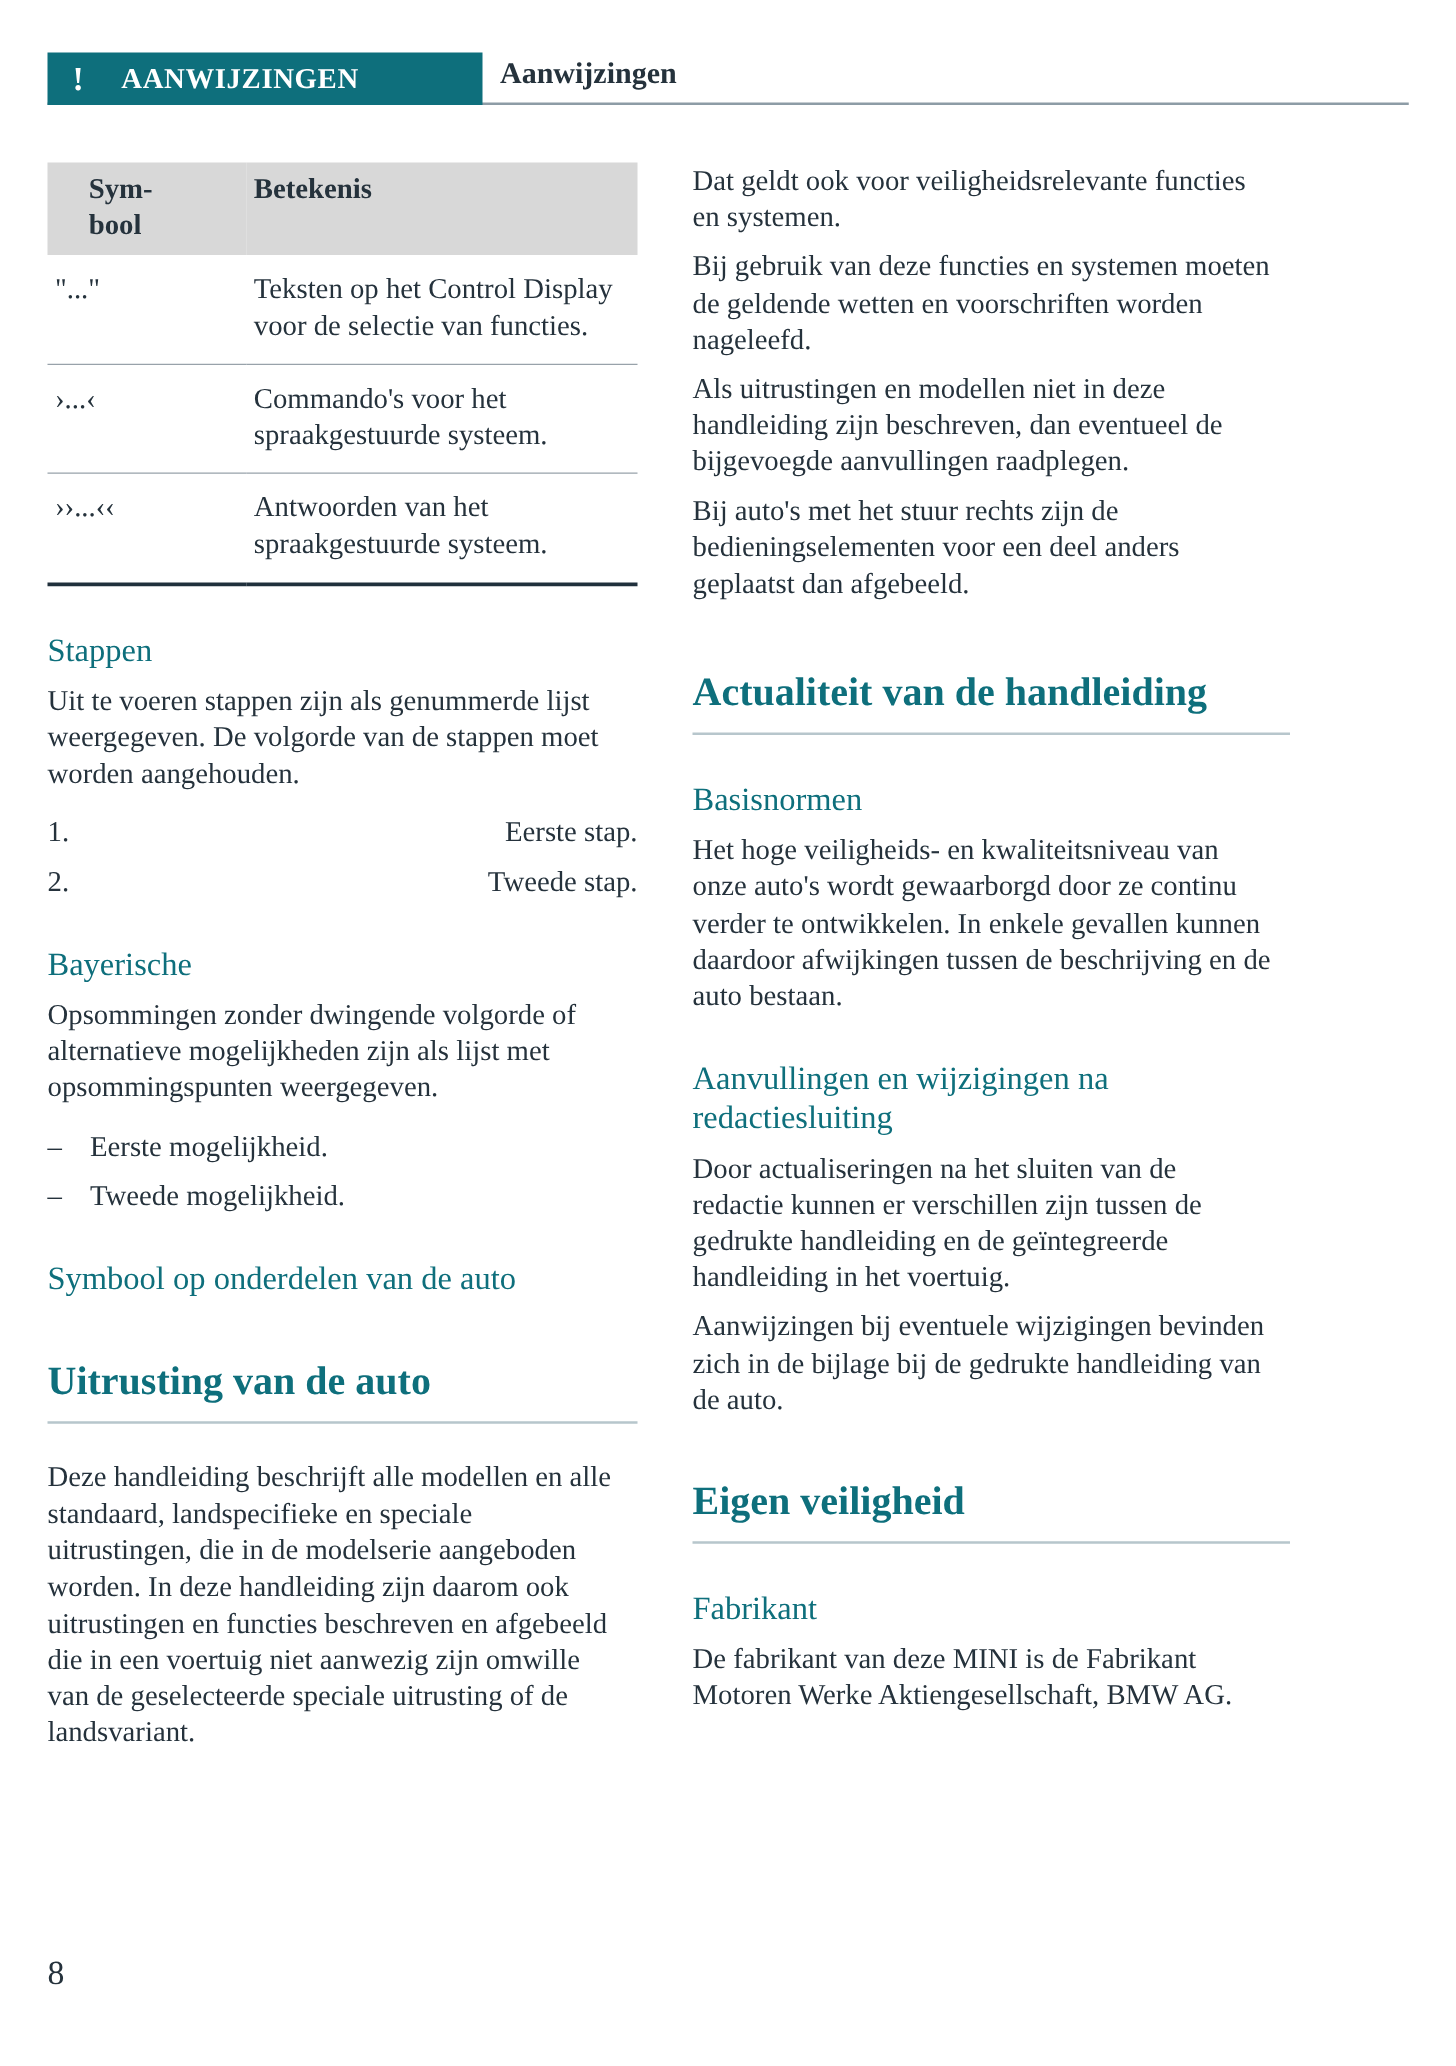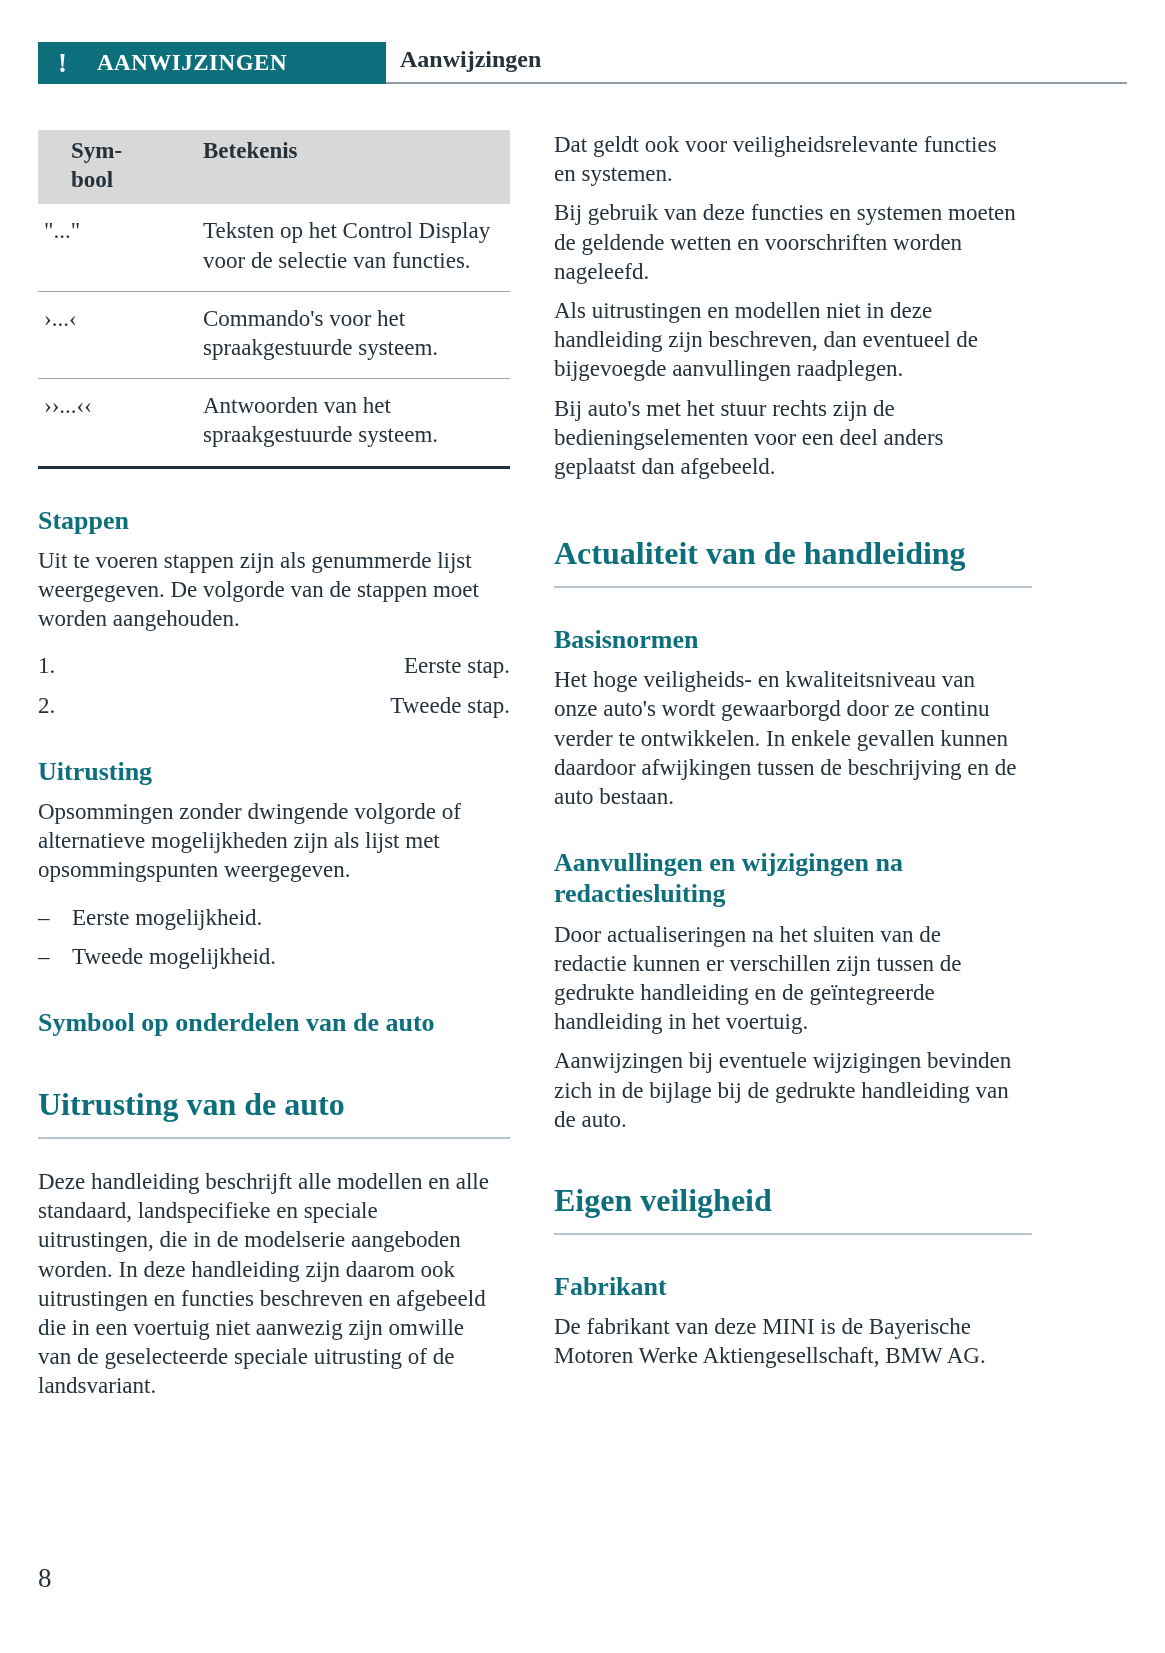--- a/index.html
+++ b/index.html
@@ -84,21 +84,21 @@
     font-size: 32px;
     font-weight: bold;
     margin: 48px 0 28px 0;
     padding-bottom: 14px;
     border-bottom: 2px solid #b7c6cc;
     line-height: 1.15;
   }
   h2 {
     color: #0e6f7c;
     font-size: 26px;
-    font-weight: bold;
+    font-weight: normal;
     margin: 36px 0 10px 0;
     line-height: 1.2;
   }
   .col-right > h1:first-of-type { margin-top: 54px; }
 
   p { margin: 0 15px 10px 0; }
 
   
   ol.steps, ul.dashes { margin: 18px 0 10px 0; padding: 0; list-style: none; }
   ol.steps { counter-reset: step; text-align: right; }
@@ -173,21 +173,21 @@
         </tbody>
       </table>
 
       <h2>Stappen</h2>
       <p>Uit te voeren stappen zijn als genummerde lijst weergegeven. De volgorde van de stappen moet worden aangehouden.</p>
       <ol class="steps">
         <li>Eerste stap.</li>
         <li>Tweede stap.</li>
       </ol>
 
-      <h2>Uitrusting</h2>
+      <h2>Bayerische</h2>
       <p>Opsommingen zonder dwingende volgorde of alternatieve mogelijkheden zijn als lijst met opsommingspunten weergegeven.</p>
       <ul class="dashes">
         <li>Eerste mogelijkheid.</li>
         <li>Tweede mogelijkheid.</li>
       </ul>
 
       <h2>Symbool op onderdelen van de auto</h2>
 
       <h1>Uitrusting van de auto</h1>
       <p>Deze handleiding beschrijft alle modellen en alle standaard, landspecifieke en speciale uitrustingen, die in de modelserie aangeboden worden. In deze handleiding zijn daarom ook uitrustingen en functies beschreven en afgebeeld die in een voertuig niet aanwezig zijn omwille van de geselecteerde speciale uitrusting of de landsvariant.</p>
@@ -206,20 +206,20 @@
       <h2>Basisnormen</h2>
       <p>Het hoge veiligheids- en kwaliteitsniveau van onze auto's wordt gewaarborgd door ze continu verder te ontwikkelen. In enkele gevallen kunnen daardoor afwijkingen tussen de beschrijving en de auto bestaan.</p>
 
       <h2>Aanvullingen en wijzigingen na redactiesluiting</h2>
       <p>Door actualiseringen na het sluiten van de redactie kunnen er verschillen zijn tussen de gedrukte handleiding en de geïntegreerde handleiding in het voertuig.</p>
       <p>Aanwijzingen bij eventuele wijzigingen bevinden zich in de bijlage bij de gedrukte handleiding van de auto.</p>
 
       <h1>Eigen veiligheid</h1>
 
       <h2>Fabrikant</h2>
-      <p>De fabrikant van deze MINI is de Bayerische Motoren Werke Aktiengesellschaft, BMW AG.</p>
+      <p>De fabrikant van deze MINI is de Fabrikant Motoren Werke Aktiengesellschaft, BMW AG.</p>
 
     </div>
   </div>
 
   <div class="page-number">8</div>
 
 </div>
 
 </body></html>

